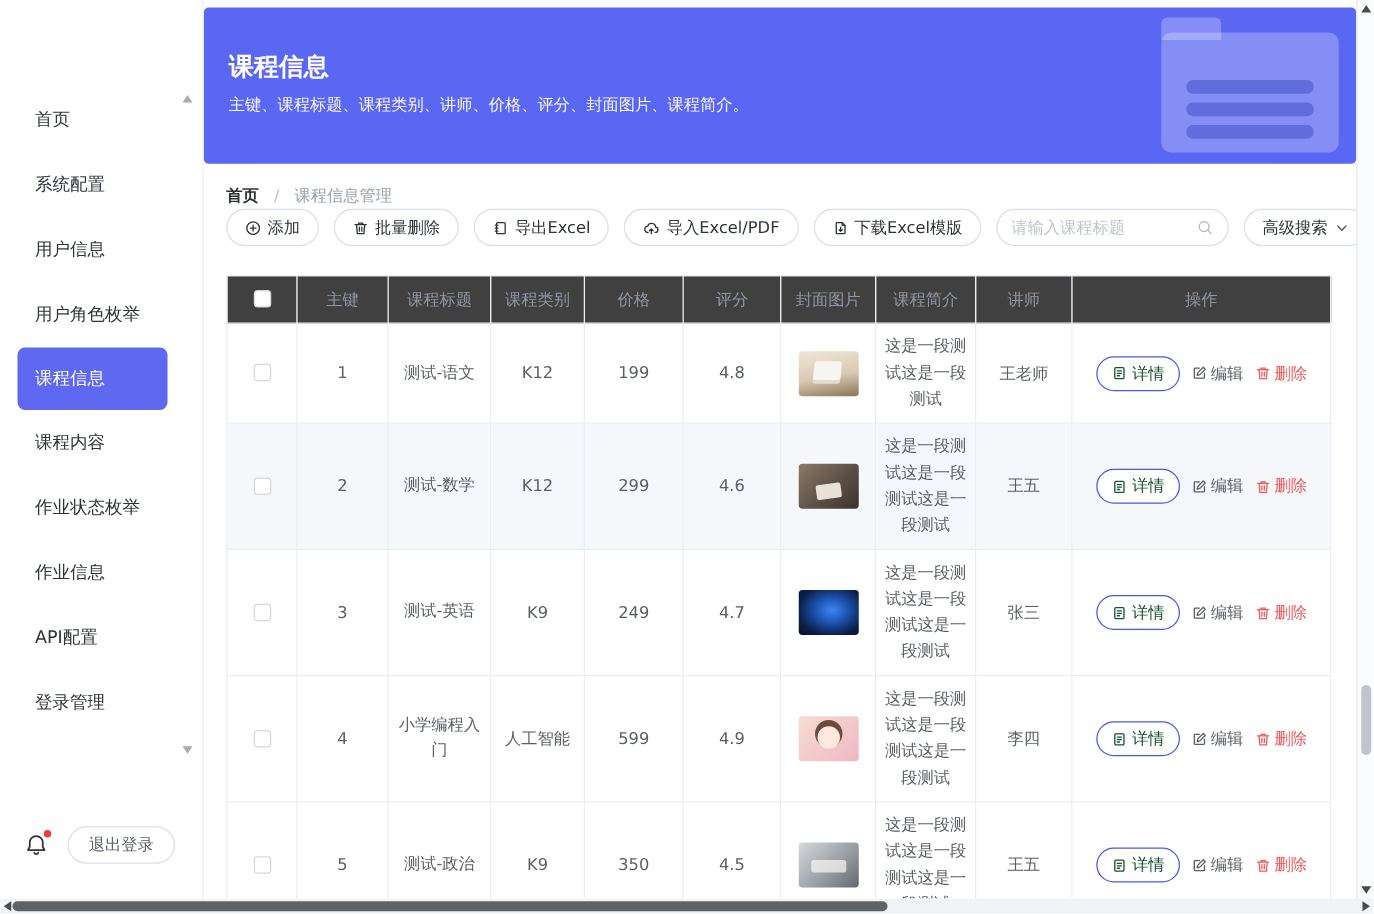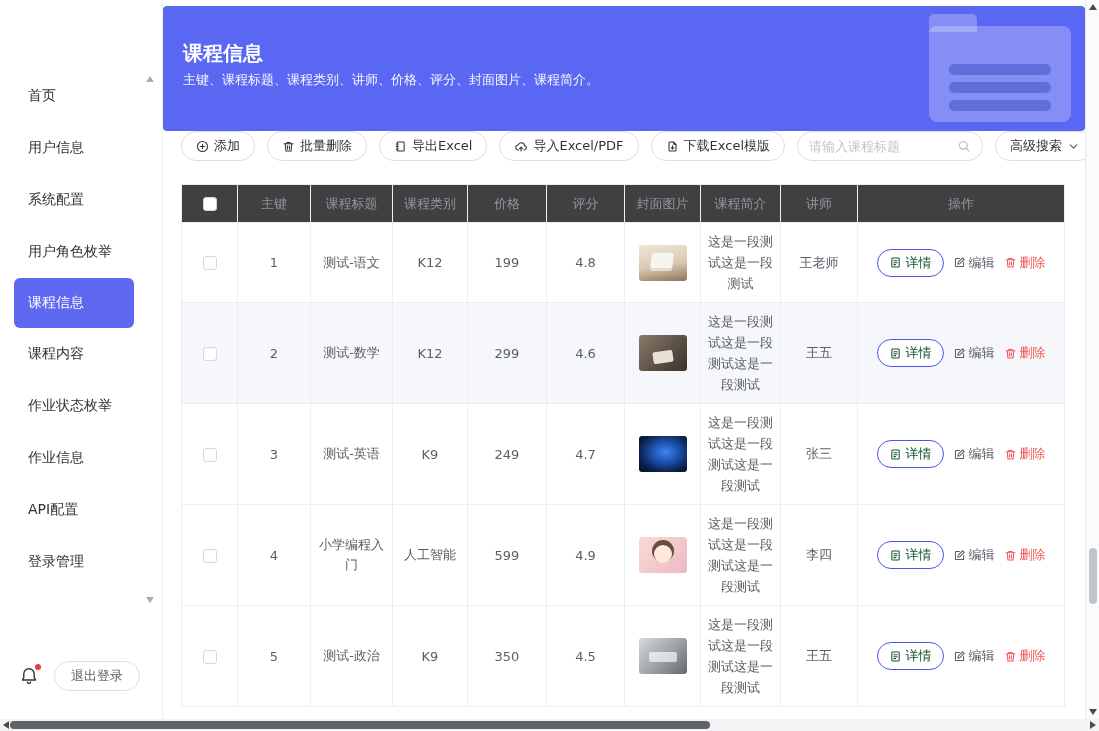--- a/index.html
+++ b/index.html
@@ -19,21 +19,21 @@
   .menu-arrow.down{top:597px;border-top:6px solid #a8adb5}
   .side-bottom{position:absolute;left:0;right:0;bottom:28px;display:flex;align-items:center;padding:0 18px}
   .bell{position:relative;display:inline-flex;width:22px;height:22px;align-items:center;justify-content:center;cursor:pointer}
   .bell .dot{position:absolute;top:-1px;right:-1px;width:6px;height:6px;border-radius:50%;background:#f23c3c}
   .logout{margin-left:14px;height:30px;padding:0 16px;border:1px solid #dcdfe6;border-radius:15px;background:#fff;font-size:13px;color:#5a5e66}
 
   
   .main{flex:1;display:flex;flex-direction:column;overflow:hidden;padding-top:6px;background:#fff}
   .banner{position:relative;height:125px;flex-shrink:0;background:#5a67f2;border-radius:4px;padding:34px 0 0 20px;color:#fff;overflow:hidden}
   .b-title{font-size:20px;line-height:26px;font-weight:bold}
-  .b-sub{margin-top:5px;font-size:13px;line-height:18px;color:rgba(255,255,255,.95)}
+  .b-sub{margin-top:10px;font-size:13px;line-height:18px;color:rgba(255,255,255,.95)}
   .deco{position:absolute;top:8px;right:14px;width:142px;height:110px}
   .deco i{display:block;position:absolute}
   .deco .tab{left:0;top:0;width:48px;height:18px;border-radius:5px 5px 0 0;background:rgba(255,255,255,.26)}
   .deco .fbody{left:0;top:12px;width:142px;height:96px;border-radius:8px;background:rgba(255,255,255,.26)}
   .deco .line{left:20px;width:102px;height:11px;border-radius:6px;background:rgba(43,56,176,.38)}
   .deco .l1{top:50px}.deco .l2{top:68px}.deco .l3{top:86px}
 
   
   .content{flex:1;padding:0 20px 0 18px;overflow:hidden}
   .breadcrumb{margin-top:18px;font-size:13px;line-height:18px}
@@ -88,22 +88,22 @@
 </head>
 <body>
 
 <div class="screen">
   <div class="app">
 
     <aside class="sidebar">
       <span class="menu-arrow up"></span>
       <nav class="menu">
           <div class="side-item">首页</div>
+          <div class="side-item">系统配置</div>
           <div class="side-item">用户信息</div>
-          <div class="side-item">系统配置</div>
           <div class="side-item">用户角色枚举</div>
           <div class="side-item active">课程信息</div>
           <div class="side-item">课程内容</div>
           <div class="side-item">作业状态枚举</div>
           <div class="side-item">作业信息</div>
           <div class="side-item">API配置</div>
           <div class="side-item">登录管理</div>
         </nav>
       <span class="menu-arrow down"></span>
       <div class="side-bottom">
@@ -125,20 +125,25 @@
         <div class="deco">
           <i class="tab"></i>
             <i class="fbody"></i>
             <i class="line l1"></i>
             <i class="line l2"></i>
             <i class="line l3"></i>
         </div>
       </section>
 
       <div class="content">
+        <div class="breadcrumb">
+          <span class="bc-home">首页</span>
+          <span class="bc-sep">/</span>
+          <span class="bc-cur">课程信息管理</span>
+        </div>
 
         <div class="toolbar">
           <button class="tbtn">
             <svg width="13" height="13" viewBox="0 0 16 16" fill="none" stroke="currentColor" stroke-width="1.3" stroke-linecap="round">
                 <circle cx="8" cy="8" r="6.2"></circle>
                 <path d="M8 5.2v5.6M5.2 8h5.6"></path>
               </svg>
             <span>添加</span>
           </button>
           <button class="tbtn">

